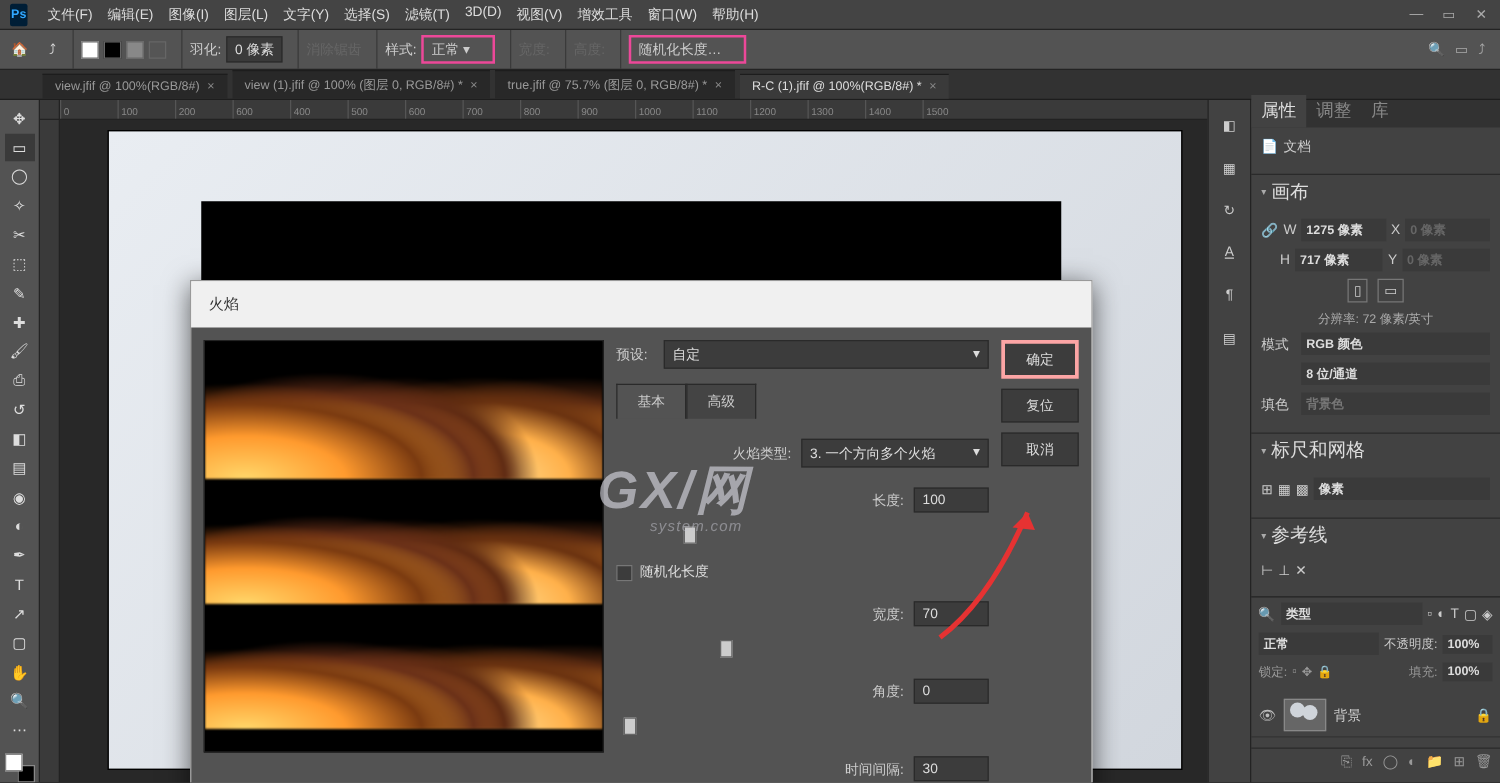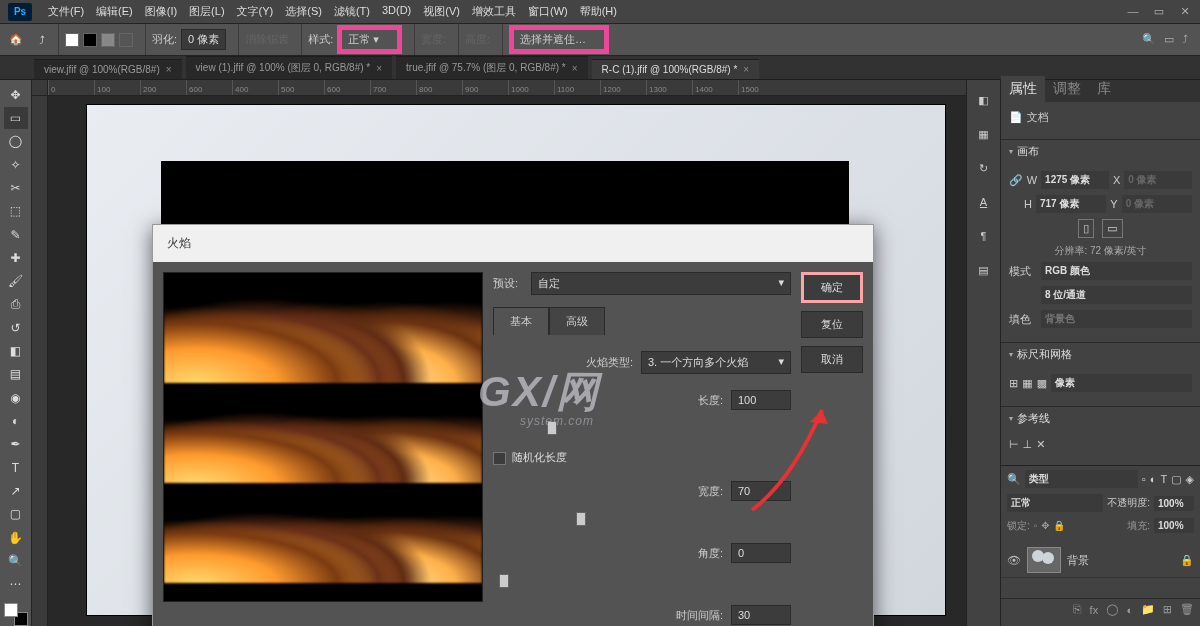--- a/index.html
+++ b/index.html
@@ -1,32 +1,32 @@
 <!DOCTYPE html>
 <html><head>
 <meta charset="utf-8">
 <style>
 * { margin: 0; padding: 0; box-sizing: border-box; font-family: "Microsoft YaHei", Arial, sans-serif; }
 body { background: #323232; color: #ccc; font-size: 11px; overflow: hidden; width: 1200px; height: 626px; position: relative; }
 
 
 .menubar { height: 24px; background: #444; display: flex; align-items: center; padding: 0 8px; border-bottom: 1px solid #232323; }
-.ps-icon { width: 24px; height: 18px; background: #001e36; color: #31a8ff; display: flex; align-items: center; justify-content: center; font-weight: bold; font-size: 10px; border-radius: 2px; margin-right: 10px; }
+.ps-icon { width: 14px; height: 18px; background: #001e36; color: #31a8ff; display: flex; align-items: center; justify-content: center; font-weight: bold; font-size: 10px; border-radius: 2px; margin-right: 10px; }
 .menu-item { padding: 0 6px; color: #ddd; font-size: 11px; cursor: pointer; }
 .window-controls { margin-left: auto; display: flex; gap: 12px; color: #aaa; }
 .wc { width: 14px; text-align: center; cursor: pointer; }
 
 
 .optbar { height: 32px; background: #535353; display: flex; align-items: center; padding: 0 6px; gap: 6px; border-bottom: 1px solid #232323; }
 .home-icon { width: 20px; height: 20px; display: flex; align-items: center; justify-content: center; color: #ddd; }
 .opt-group { display: flex; align-items: center; gap: 4px; padding: 0 6px; border-left: 1px solid #3a3a3a; height: 100%; }
 .opt-swatch { width: 14px; height: 14px; border: 1px solid #666; }
 .opt-label { color: #ccc; font-size: 11px; }
 .opt-field { background: #3a3a3a; color: #ddd; padding: 2px 6px; font-size: 11px; min-width: 44px; border: 1px solid #2a2a2a; }
-.opt-select { background: #535353; color: #ccc; border: 5px solid #ec4899; padding: 2px 18px 2px 6px; font-size: 11px; position: relative; }
+.opt-select { background: #535353; color: #ccc; border: 2px solid #ec4899; padding: 2px 18px 2px 6px; font-size: 11px; position: relative; }
 .opt-right { margin-left: auto; display: flex; gap: 8px; color: #aaa; padding-right: 6px; }
 
 
 .doctabs { height: 24px; background: #323232; display: flex; align-items: flex-end; padding-left: 34px; gap: 4px; border-bottom: 1px solid #1d1d1d; }
 .doctab { padding: 4px 10px; background: #282828; color: #999; font-size: 10px; display: flex; align-items: center; gap: 6px; border-top: 1px solid #1d1d1d; }
 .doctab.active { background: #3a3a3a; color: #ddd; }
 .doctab .x { color: #888; font-size: 10px; }
 
 
 .main { display: flex; height: calc(100% - 80px); }
@@ -83,21 +83,21 @@
 .rs-icon { width: 20px; height: 20px; color: #ccc; display: flex; align-items: center; justify-content: center; }
 
 
 .panels { width: 200px; background: #424242; display: flex; flex-direction: column; border-left: 1px solid #232323; }
 .panel-tabs { display: flex; background: #323232; height: 22px; align-items: flex-end; }
 .ptab { padding: 4px 8px; font-size: 14px; color: #888; }
 .ptab.active { background: #424242; color: #ddd; }
 .panel-body { padding: 8px; font-size: 11px; color: #ccc; }
 .prop-row { display: flex; align-items: center; gap: 4px; margin-bottom: 6px; }
 .prop-field { background: #3a3a3a; padding: 2px 4px; font-size: 10px; color: #ddd; flex: 1; font-weight: bold; }
-.section-hdr { padding: 4px 8px; font-size: 11px; color: #ddd; border-top: 1px solid #2a2a2a; display: flex; align-items: center; gap: 4px; }
+.section-hdr { padding: 4px 8px; font-size: 15px; color: #ddd; border-top: 1px solid #2a2a2a; display: flex; align-items: center; gap: 4px; }
 .section-hdr::before { content: "▾"; font-size: 8px; color: #aaa; }
 .layers-panel { flex: 1; display: flex; flex-direction: column; border-top: 1px solid #232323; }
 .layer-row { display: flex; align-items: center; padding: 4px 6px; gap: 6px; border-bottom: 1px solid #333; }
 .layer-thumb { width: 34px; height: 26px; background: #666; border: 1px solid #888; position: relative; }
 .layer-thumb .dot { position: absolute; width: 12px; height: 12px; border-radius: 50%; background: #cfd4da; }
 .eye { width: 14px; color: #bbb; }
 .watermark { position: absolute; left: 446px; top: 284px; z-index: 102; font-size: 42px; font-weight: bold; color: rgba(210,210,220,0.65); font-style: italic; letter-spacing: 2px; pointer-events: none; }
 .watermark .sub { display: block; font-size: 12px; font-weight: normal; letter-spacing: 1px; color: rgba(200,200,210,0.5); margin-top: -6px; margin-left: 42px; }
 </style>
 </head>
@@ -146,21 +146,21 @@
     <span class="opt-label">样式:</span>
     <span class="opt-select"><span>正常</span> ▾</span>
   </div>
   <div class="opt-group">
       <span class="opt-label" style="color:#666">宽度:</span>
     </div>
   <div class="opt-group">
       <span class="opt-label" style="color:#666">高度:</span>
     </div>
   <div class="opt-group">
-      <span class="opt-select">选择并遮住…</span>
+      <span class="opt-select">随机化长度…</span>
     </div>
   <div class="opt-right">
     <span>🔍</span>
     <span>▭</span>
     <span>⤴</span>
   </div>
 </div>
 
 <div class="doctabs" id="doctabs">
     <div class="doctab">

